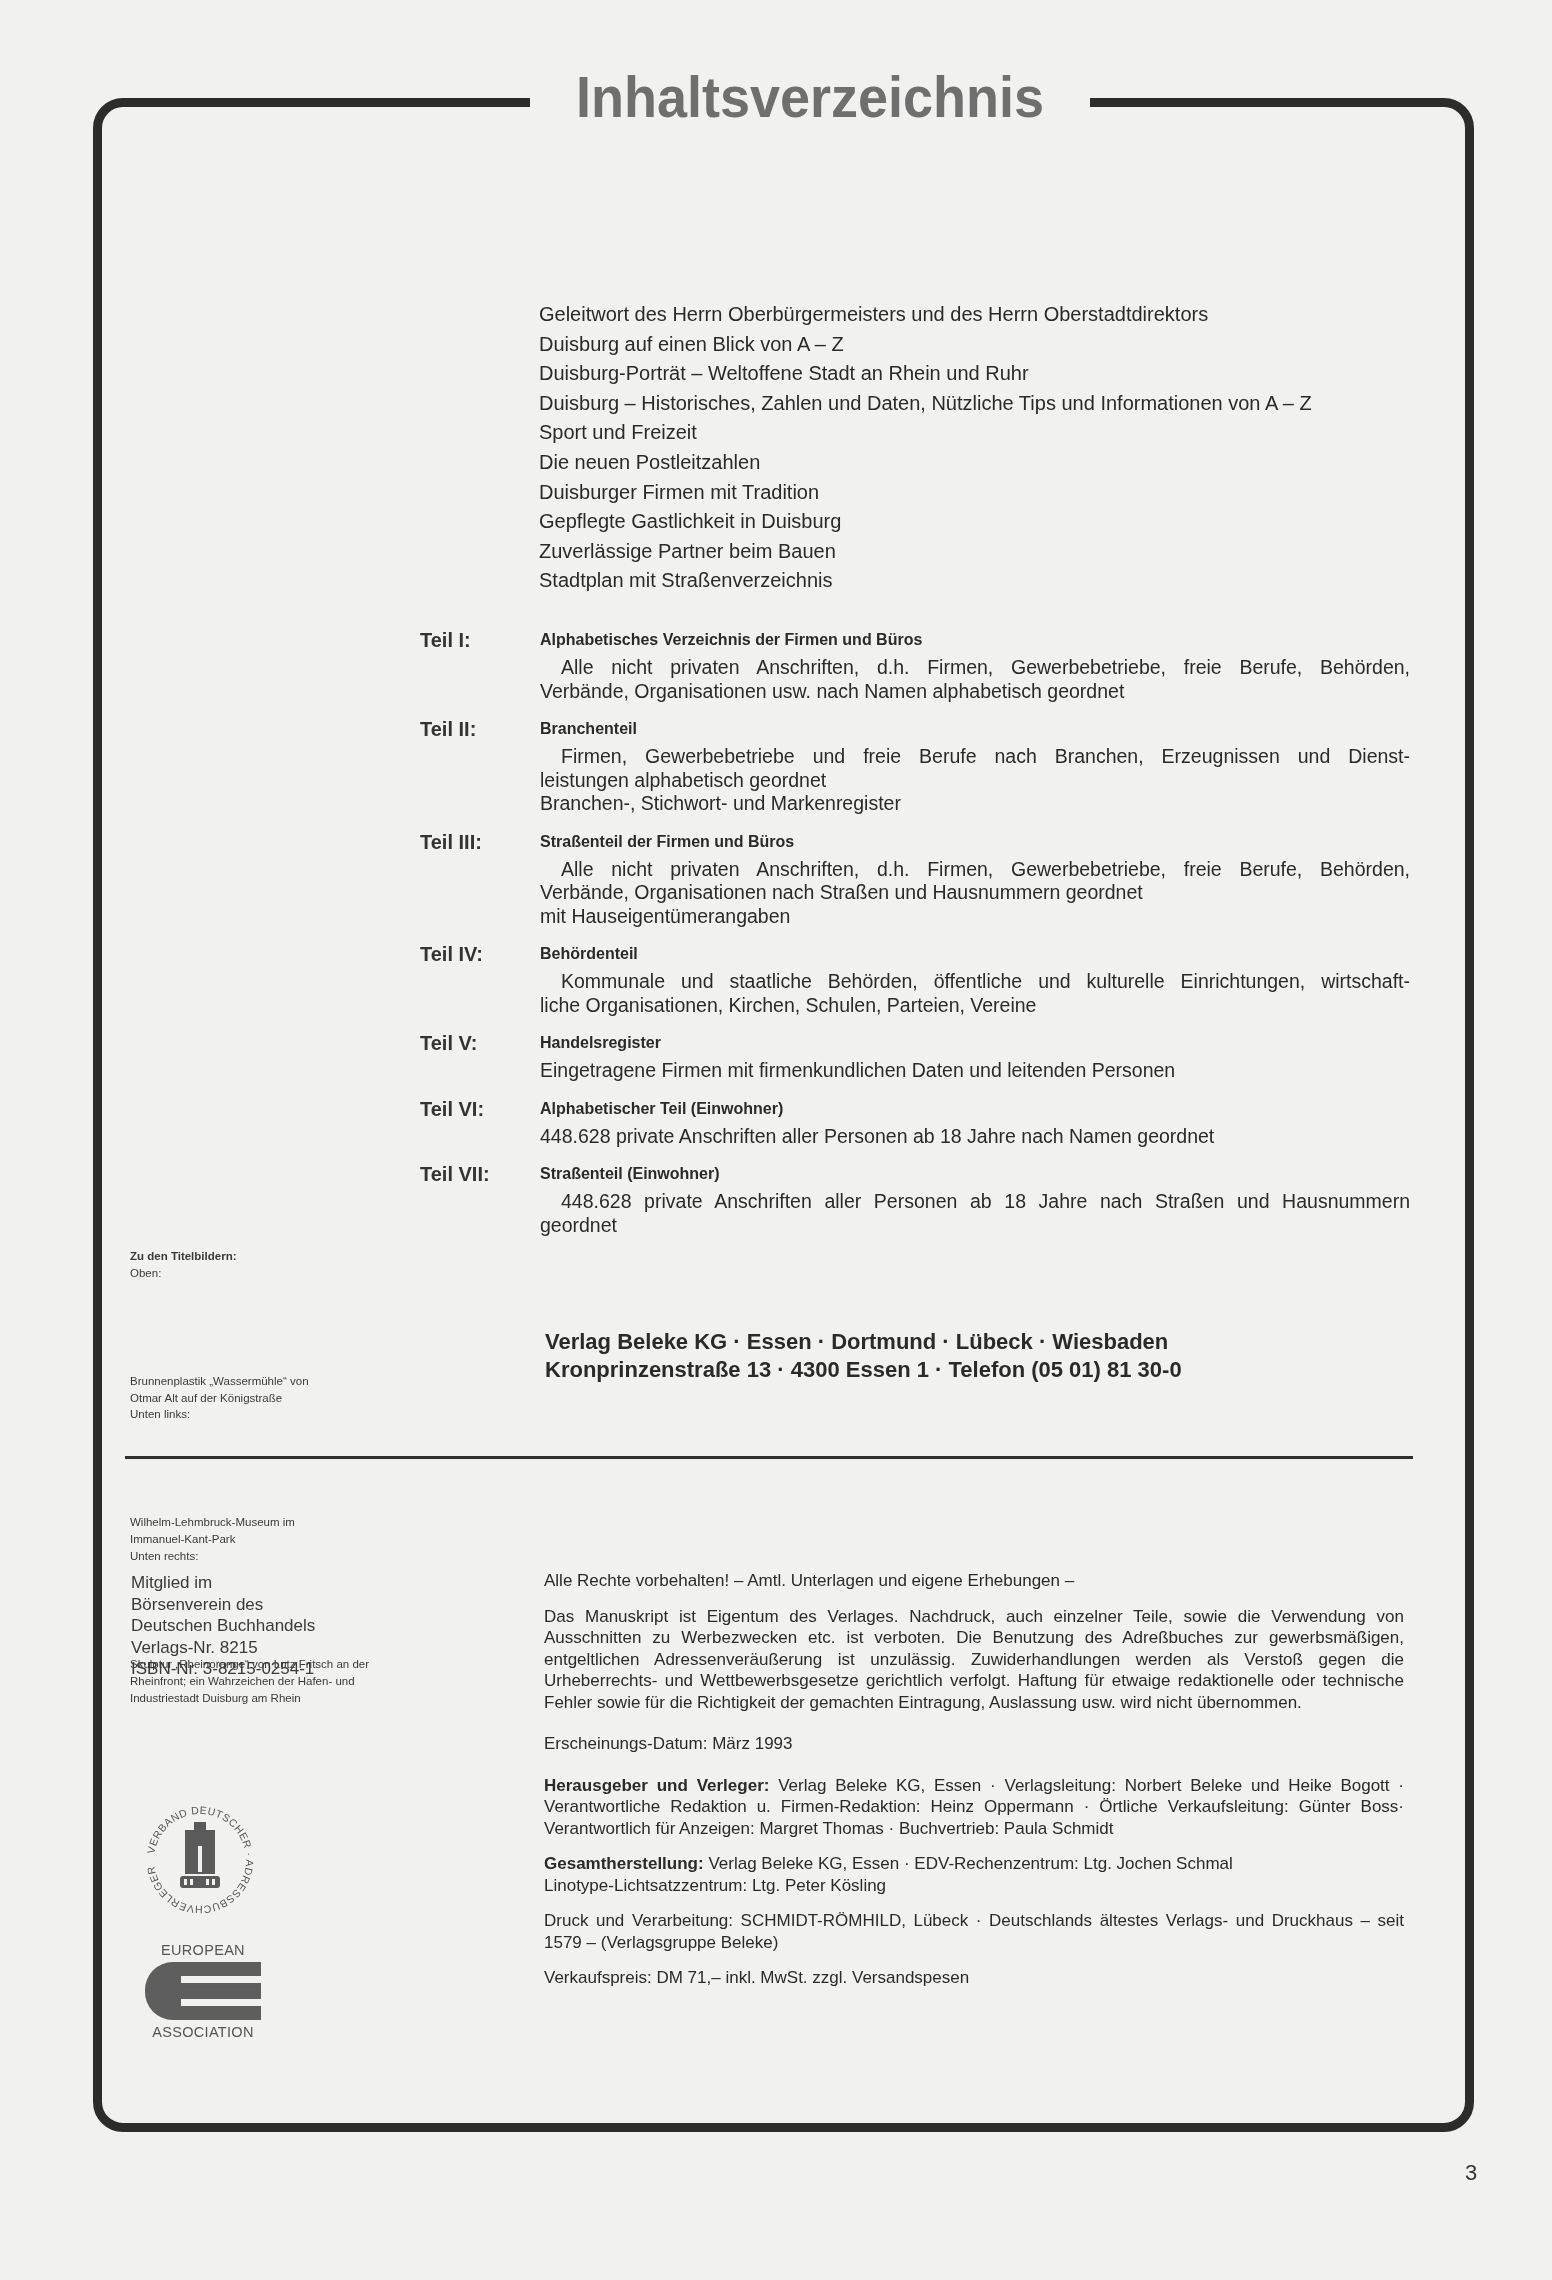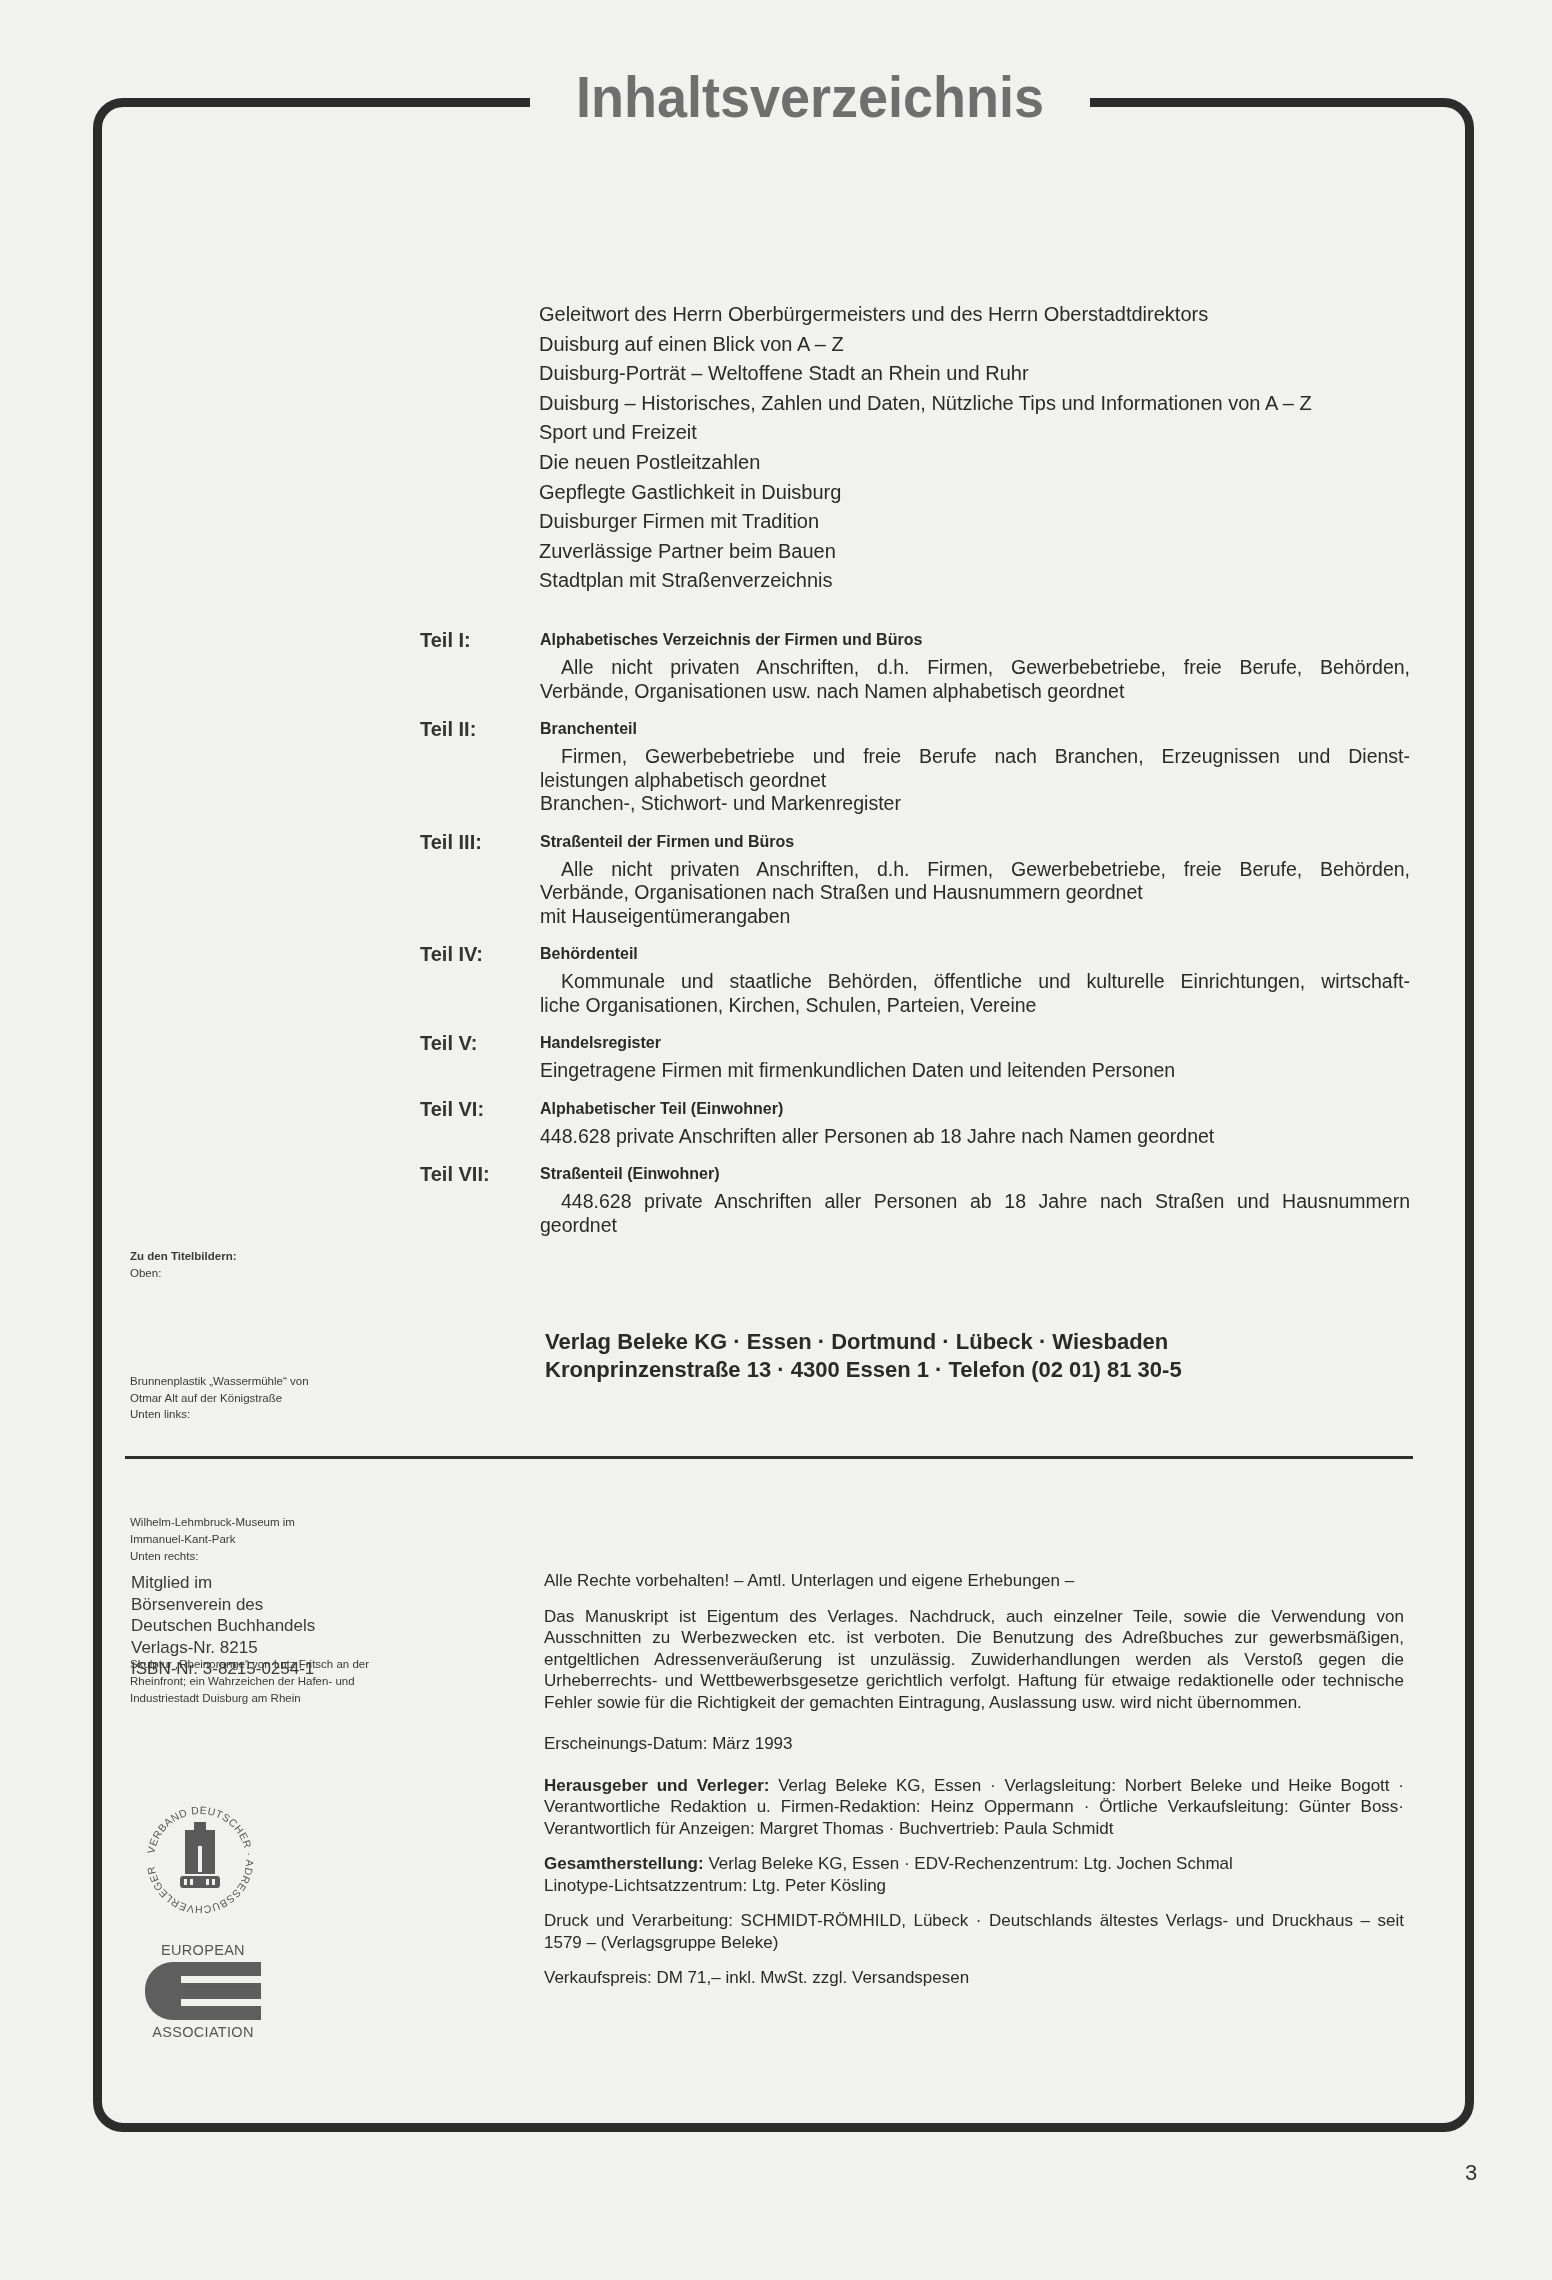--- a/index.html
+++ b/index.html
@@ -163,22 +163,22 @@
     <span class="title">Inhaltsverzeichnis</span>
   </div>
 
   <div class="intro">
     <div>Geleitwort des Herrn Oberbürgermeisters und des Herrn Oberstadtdirektors</div>
     <div>Duisburg auf einen Blick von A – Z</div>
     <div>Duisburg-Porträt – Weltoffene Stadt an Rhein und Ruhr</div>
     <div>Duisburg – Historisches, Zahlen und Daten, Nützliche Tips und Informationen von A – Z</div>
     <div>Sport und Freizeit</div>
     <div>Die neuen Postleitzahlen</div>
+    <div>Duisburger Firmen mit Tradition</div>
     <div>Gepflegte Gastlichkeit in Duisburg</div>
-    <div>Duisburger Firmen mit Tradition</div>
     <div>Zuverlässige Partner beim Bauen</div>
     <div>Stadtplan mit Straßenverzeichnis</div>
   </div>
 
   <div class="parts">
     <div class="part">
       <div class="part-num">Teil I:</div>
       <div class="part-body">
         <div class="part-title">Alphabetisches Verzeichnis der Firmen und Büros</div>
         <div class="part-desc">
@@ -260,21 +260,21 @@
       <div class="cap-text" style="max-width:170px;">Wilhelm-Lehmbruck-Museum im Immanuel-Kant-Park</div>
     </div>
     <div class="cap-row">
       <div class="cap-label">Unten rechts:</div>
       <div class="cap-text" style="max-width:270px;">Skulptur „Rheinorange“ von Lutz Fritsch an der Rheinfront; ein Wahrzeichen der Hafen- und Industriestadt Duisburg am Rhein</div>
     </div>
   </div>
 
   <div class="publisher">
     <div>Verlag Beleke KG · Essen · Dortmund · Lübeck · Wiesbaden</div>
-    <div>Kronprinzenstraße 13 · 4300 Essen 1 · Telefon (02 01) 81 30-5</div>
+    <div>Kronprinzenstraße 13 · 4300 Essen 1 · Telefon (05 01) 81 30-0</div>
   </div>
 
   <div class="rule"></div>
 
   <div class="membership">
     <div>Mitglied im</div>
     <div>Börsenverein des</div>
     <div>Deutschen Buchhandels</div>
     <div>Verlags-Nr. 8215</div>
     <div>ISBN-Nr. 3-8215-0254-1</div>

